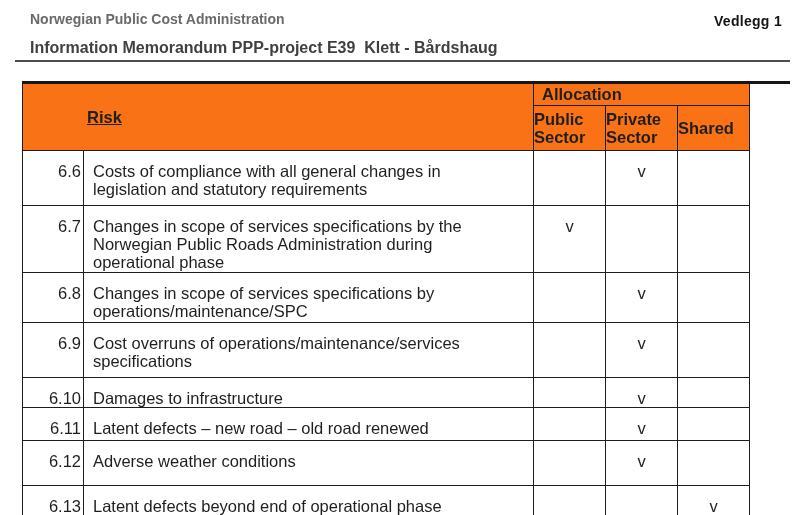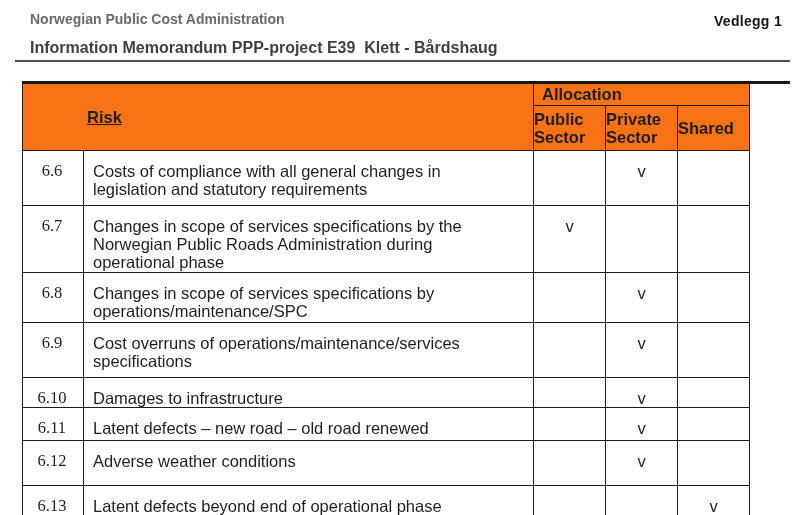--- a/index.html
+++ b/index.html
@@ -62,22 +62,22 @@
   }
   th.alloc-hdr{
     text-align:left;vertical-align:top;
     padding:1px 0 0 8px;line-height:18px;height:20px;
   }
   tr.h2 th{
     text-align:left;vertical-align:middle;
     line-height:18px;height:44px;padding:0;
   }
   td.num{
-    vertical-align:top;text-align:center;
-    padding:11px 2px 0 0;line-height:18px;font-family:Liberation Serif, serif;
+    vertical-align:top;text-align:right;
+    padding:11px 2px 0 0;line-height:18px;
   }
   td.risk{
     vertical-align:top;text-align:left;
     padding:11px 31px 0 9px;line-height:18px;margin-top:8px;
   }
   td.mark{
     vertical-align:top;text-align:center;
     padding:11px 0 0 0;line-height:18px;
   }
   tr.stub td{border-bottom:none;}

